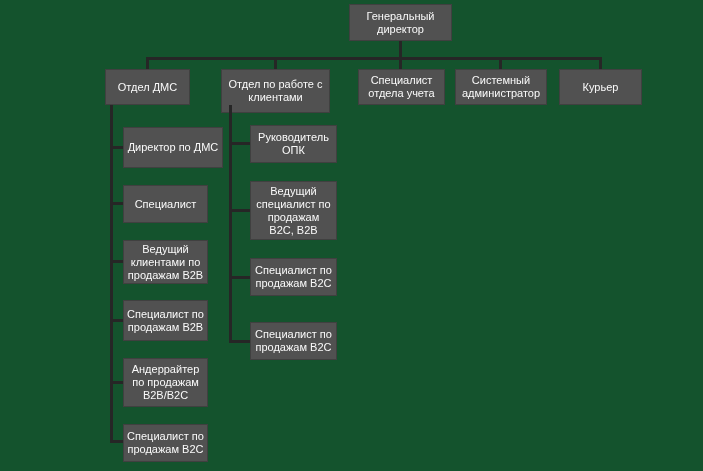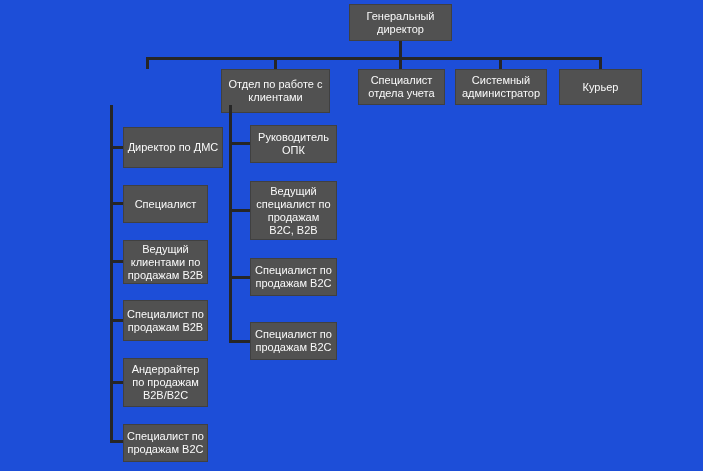--- a/index.html
+++ b/index.html
@@ -1,20 +1,20 @@
 <!DOCTYPE html>
 <html><head>
 <meta charset="utf-8">
 <style>
   html, body { margin: 0; padding: 0; background: #ffffff; }
   #canvas {
     position: relative;
     width: 703px;
     height: 471px;
-    background: #1d4ed8;
+    background: #14532d;
     font-family: "Liberation Sans", "DejaVu Sans", sans-serif;
     overflow: hidden;
   }
   .node {
     position: absolute;
     background: #515151;
     border: 1px solid #404040;
     color: #fafafa;
     display: flex;
     align-items: center;
@@ -40,20 +40,23 @@
   </div>
 
   <div class="line" style="left:399px;top:41px;width:3px;height:18px"></div>
   <div class="line" style="left:146px;top:57px;width:456px;height:3px"></div>
   <div class="line" style="left:146px;top:57px;width:3px;height:12px"></div>
   <div class="line" style="left:274px;top:57px;width:3px;height:12px"></div>
   <div class="line" style="left:399px;top:57px;width:3px;height:12px"></div>
   <div class="line" style="left:499px;top:57px;width:3px;height:12px"></div>
   <div class="line" style="left:599px;top:57px;width:3px;height:12px"></div>
 
+  <div class="node" style="left:105px;top:69px;width:85px;height:36px">
+    <span>Отдел ДМС</span>
+  </div>
   <div class="node" style="left:221px;top:69px;width:109px;height:44px">
     <span>Отдел по работе с клиентами</span>
   </div>
   <div class="node" style="left:358px;top:69px;width:87px;height:36px">
     <span>Специалист отдела учета</span>
   </div>
   <div class="node" style="left:455px;top:69px;width:92px;height:36px">
     <span>Системный администратор</span>
   </div>
   <div class="node" style="left:559px;top:69px;width:83px;height:36px">

